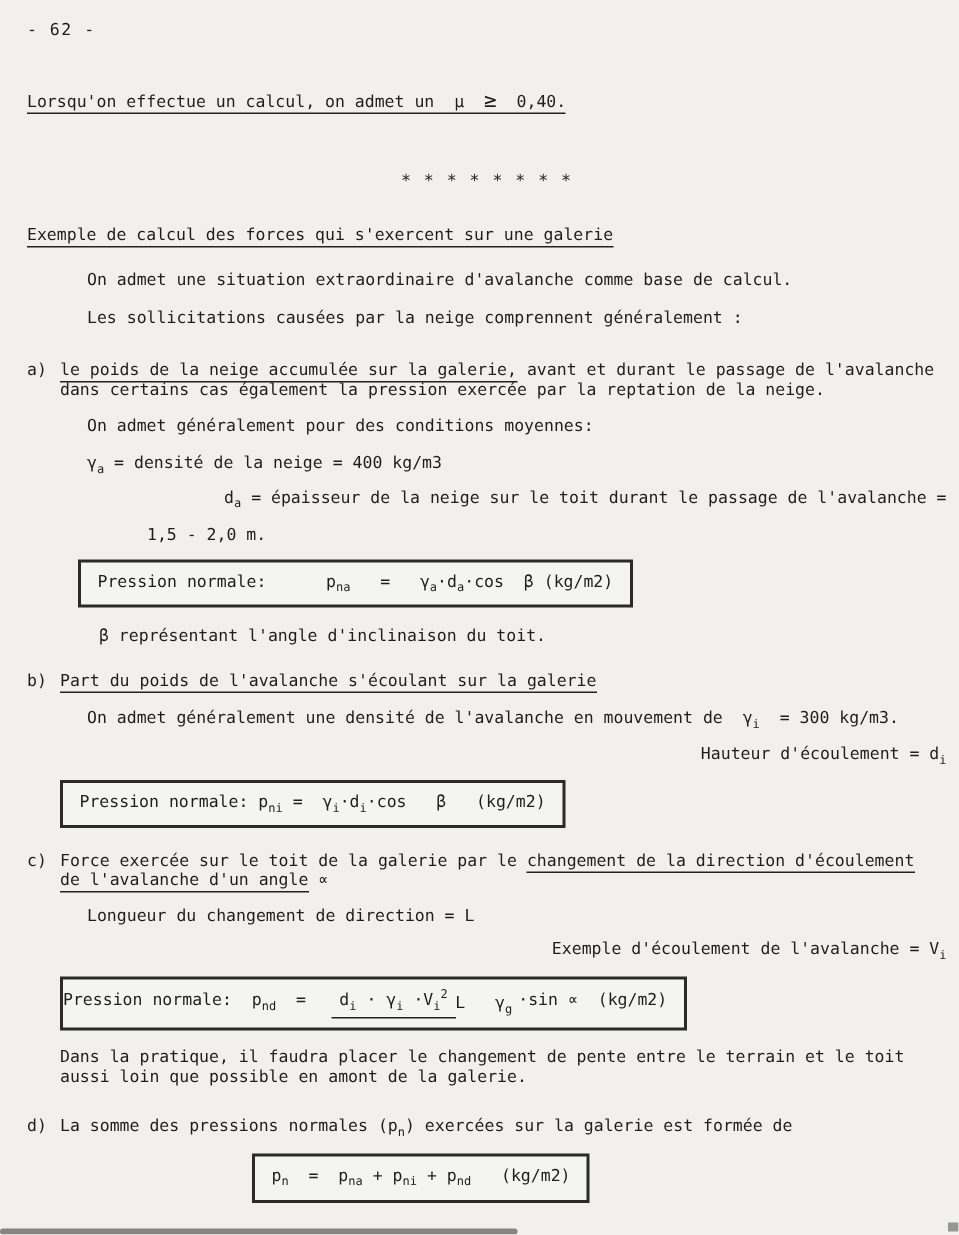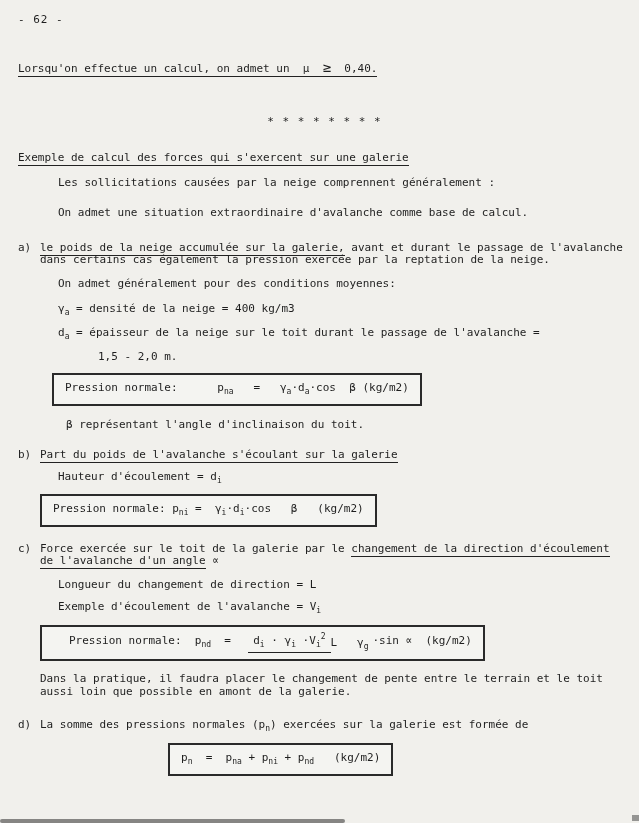--- a/index.html
+++ b/index.html
@@ -24,33 +24,33 @@
   .stars { text-align: center; margin-top: 40px; letter-spacing: 1px; }
   .heading-row { margin-top: 23px; }
   .para { margin: 17px 0 0 40px; }
   .para.second { margin-top: 12px; }
   .item { display: flex; margin-top: 22px; }
   .item-label { width: 22px; flex-shrink: 0; }
   .item-body { flex: 1; max-width: 592px; }
   .tight { line-height: 1.12; }
   .block { display: block; }
   .inner { margin: 12px 0 0 18px; }
-  .inner-sm { margin: 9px 0 0 18px; }
+  .inner-sm { margin: 9px 0 0 18px; text-align: right; }
   .range { margin: 10px 0 0 58px; }
   .formula-box {
     display: inline-block;
     border: 2px solid #2a2a2a;
     padding: 7px 11px;
     margin: 9px 0 0 12px;
     background: rgba(255,255,255,0.25);
   }
   .frac { display: inline-flex; flex-direction: row; align-items: center; margin: 0 4px; }
   .frac .num { padding: 0 5px 3px 5px; border-bottom: 1px solid #222; }
   .frac .den { padding-top: 3px; }
-  .box-c { display: inline-flex; align-items: center; padding: 5px 11px 6px 27px; text-align: center; }
+  .box-c { display: inline-flex; align-items: center; padding: 5px 11px 6px 0; text-align: center; }
   .box-c .tail { align-self: flex-start; margin-top: 3px; }
   .beta-note { margin: 13px 0 0 26px; }
   .pratique { margin: 12px 0 0 0; }
   .box-d-wrap { margin: 10px 0 0 128px; }
   .box-d-wrap .formula-box { margin: 0; }
   .item-b { margin-top: 17px; }
   .item-c { margin-top: 16px; }
   .item-d { margin-top: 20px; }
   .scan-mark {
     position: absolute; left: 0; bottom: 0;
@@ -74,22 +74,22 @@
   <div class="rule-line">
     <span class="u tok"><span>Lorsqu'on effectue un calcul, on admet un  </span><span>μ</span><span>  </span><span class="big">≥</span><span>  0,40.</span></span>
   </div>
 
   <div class="stars">* * * * * * * *</div>
 
   <div class="heading-row">
     <span class="u">Exemple de calcul des forces qui s'exercent sur une galerie</span>
   </div>
 
+  <p class="para">On admet une situation extraordinaire d'avalanche comme base de calcul.</p>
   <p class="para second">Les sollicitations causées par la neige comprennent généralement :</p>
-  <p class="para">On admet une situation extraordinaire d'avalanche comme base de calcul.</p>
 
   <div class="item">
     <div class="item-label">a)</div>
     <div class="item-body">
       <div class="tight">
         <span class="u">le poids de la neige accumulée sur la galerie,</span><span> avant et durant le passage de l'avalanche</span>
         <span class="block">dans certains cas également la pression exercée par la reptation de la neige.</span>
       </div>
       <div class="inner">On admet généralement pour des conditions moyennes:</div>
       <div class="inner tok"><span>γ</span><span class="sub">a</span><span> = densité de la neige = 400 kg/m3</span></div>
@@ -101,20 +101,21 @@
       <div class="beta-note tok"><span>β</span><span> représentant l'angle d'inclinaison du toit.</span></div>
     </div>
   </div>
 
   <div class="item item-b">
     <div class="item-label">b)</div>
     <div class="item-body">
       <div>
         <span class="u">Part du poids de l'avalanche s'écoulant sur la galerie</span>
       </div>
+      <div class="inner tok"><span>On admet généralement une densité de l'avalanche en mouvement de  γ</span><span class="sub">i</span><span>  = 300 kg/m3.</span></div>
       <div class="inner-sm tok"><span>Hauteur d'écoulement = d</span><span class="sub">i</span></div>
       <div>
         <div class="formula-box tok" style="margin-left:0;"><span>Pression normale: p</span><span class="sub">ni</span><span> =  γ</span><span class="sub">i</span><span>·d</span><span class="sub">i</span><span>·cos   β   (kg/m2)</span></div>
       </div>
     </div>
   </div>
 
   <div class="item item-c">
     <div class="item-label">c)</div>
     <div class="item-body">

